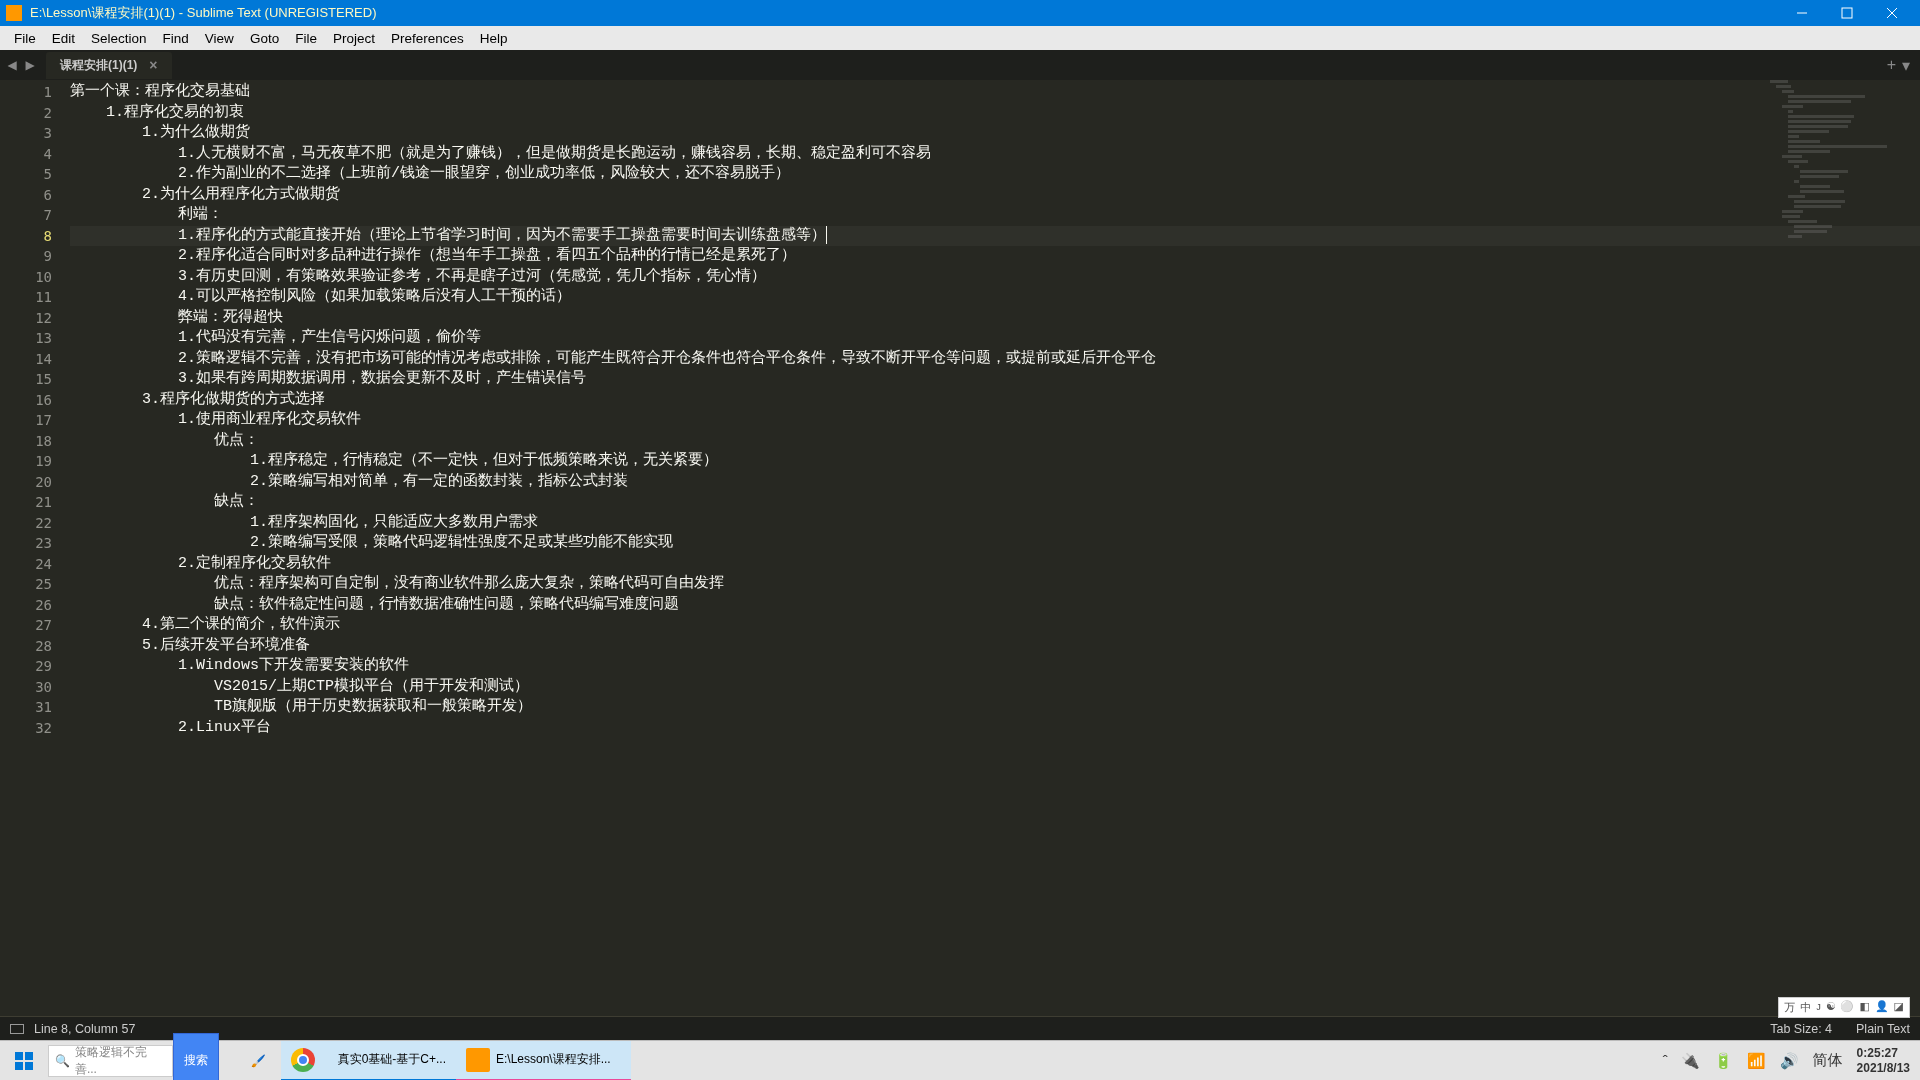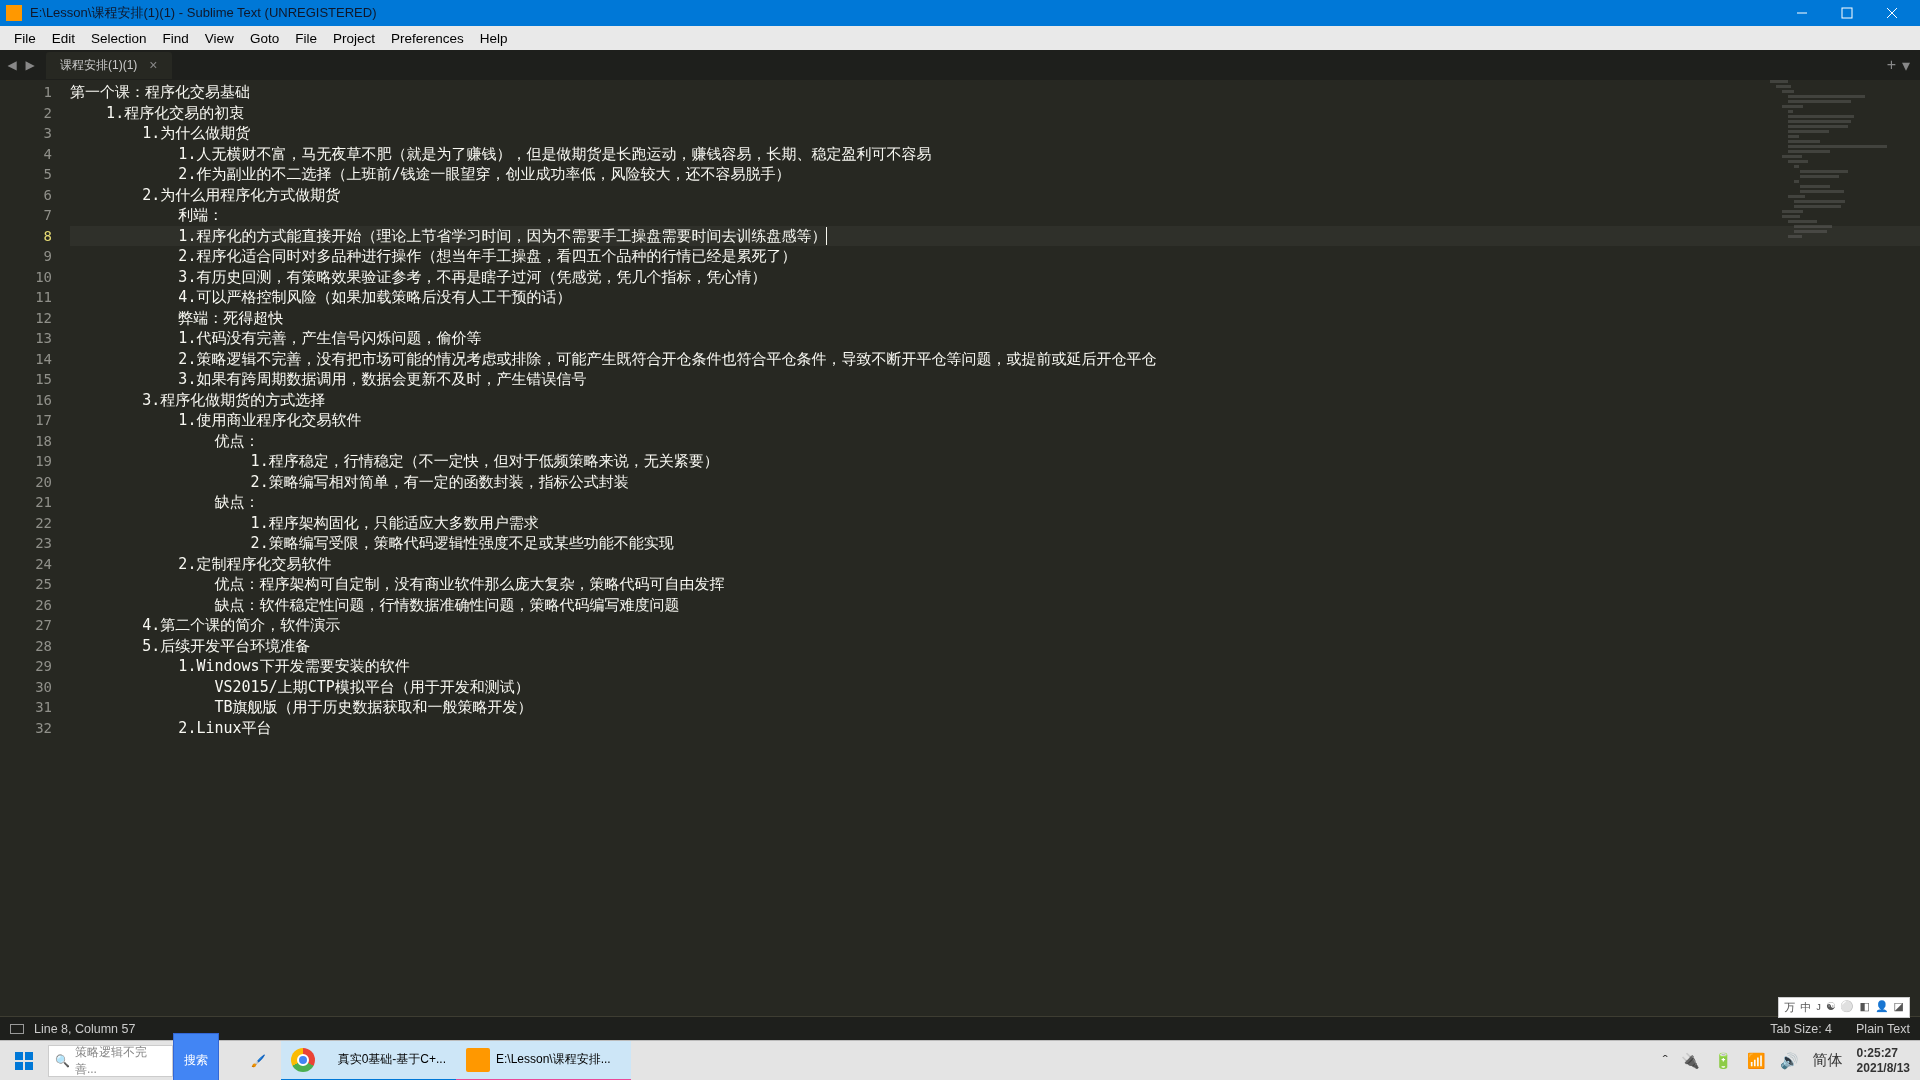--- a/index.html
+++ b/index.html
@@ -1,45 +1,45 @@
 <!DOCTYPE html>
 <html><head>
 <meta charset="utf-8">
 <style>
 * { margin: 0; padding: 0; box-sizing: border-box; }
 body { font-family: "Segoe UI", Arial, sans-serif; background: #272822; color: #f8f8f2; width: 1920px; height: 1080px; overflow: hidden; position: relative; }
 
 
-.titlebar { background: #0078d7; height: 26px; display: flex; align-items: center; padding: 0 6px; color: #0f172a; font-size: 13px; }
+.titlebar { background: #0078d7; height: 26px; display: flex; align-items: center; padding: 0 6px; color: #fef9c3; font-size: 13px; }
 .titlebar .app-icon { width: 16px; height: 16px; background: #ff9800; margin-right: 8px; }
 .titlebar .title-text { flex: 1; }
 .titlebar .win-controls { display: flex; gap: 0; }
 .titlebar .win-btn { width: 45px; height: 26px; display: flex; align-items: center; justify-content: center; cursor: pointer; }
 .titlebar .win-btn svg { stroke: #fff; fill: none; }
 
 
 .menubar { background: #e9e9e9; height: 24px; display: flex; align-items: center; padding: 0 6px; color: #000; font-size: 13.5px; }
 .menubar .menu-item { padding: 2px 8px; cursor: pointer; }
 
 
 .tabbar { background: #1e1f1c; height: 30px; display: flex; align-items: center; padding-left: 4px; }
 .tabbar .nav-arrows { display: flex; gap: 2px; margin-right: 8px; }
 .tabbar .nav-arrow { width: 16px; height: 16px; display: flex; align-items: center; justify-content: center; color: #888; cursor: pointer; font-size: 12px; }
-.tabbar .tab { background: #272822; border-radius: 3px 3px 0 0; padding: 5px 14px; color: #ccc; font-size: 12px; display: flex; align-items: center; gap: 12px; }
+.tabbar .tab { background: #272822; border-radius: 3px 3px 0 0; padding: 5px 14px; color: #ccc; font-size: 12px; display: flex; align-items: center; gap: 12px; font-weight: bold; }
 .tabbar .tab .close { color: #888; cursor: pointer; font-size: 14px; }
 .tabbar .right-tools { margin-left: auto; display: flex; gap: 6px; margin-right: 10px; color: #888; font-size: 16px; }
 .tabbar .right-tools span { cursor: pointer; }
 
 
 .editor-wrap { display: flex; height: calc(100% - 26px - 24px - 30px - 24px - 40px); position: relative; }
 .gutter { width: 70px; background: #272822; text-align: right; padding-right: 18px; color: #90908a; font-family: Consolas, monospace; font-size: 14px; line-height: 20.5px; padding-top: 2px; }
 .gutter .ln { height: 20.5px; }
 .gutter .ln.active { color: #e6db74; }
 .code { flex: 1; font-family: Consolas, "Microsoft YaHei", monospace; font-size: 15px; line-height: 20.5px; white-space: pre; color: #f8f8f2; padding-top: 2px; position: relative; }
-.code .line { height: 20.5px; }
+.code .line { height: 20.5px; font-family: Liberation Mono, monospace; }
 .code .line.active { background: rgba(255,255,255,0.04); }
 .cursor { display: inline-block; width: 1px; height: 18px; background: #f8f8f0; vertical-align: middle; animation: blink 1s steps(1) infinite; }
 @keyframes blink { 50% { opacity: 0; } }
 
 .minimap { position: absolute; right: 0; top: 80px; width: 150px; height: 670px; opacity: 0.28; overflow: hidden; }
 .minimap .mm-line { height: 3px; background: #888; margin-bottom: 2px; }
 
 
 .statusbar { background: #1e1f1c; height: 24px; display: flex; align-items: center; color: #ccc; font-size: 12.5px; padding: 0 10px; border-top: 1px solid #3e3d32; }
 .statusbar .sb-icon { width: 14px; height: 10px; border: 1px solid #999; margin-right: 10px; }

